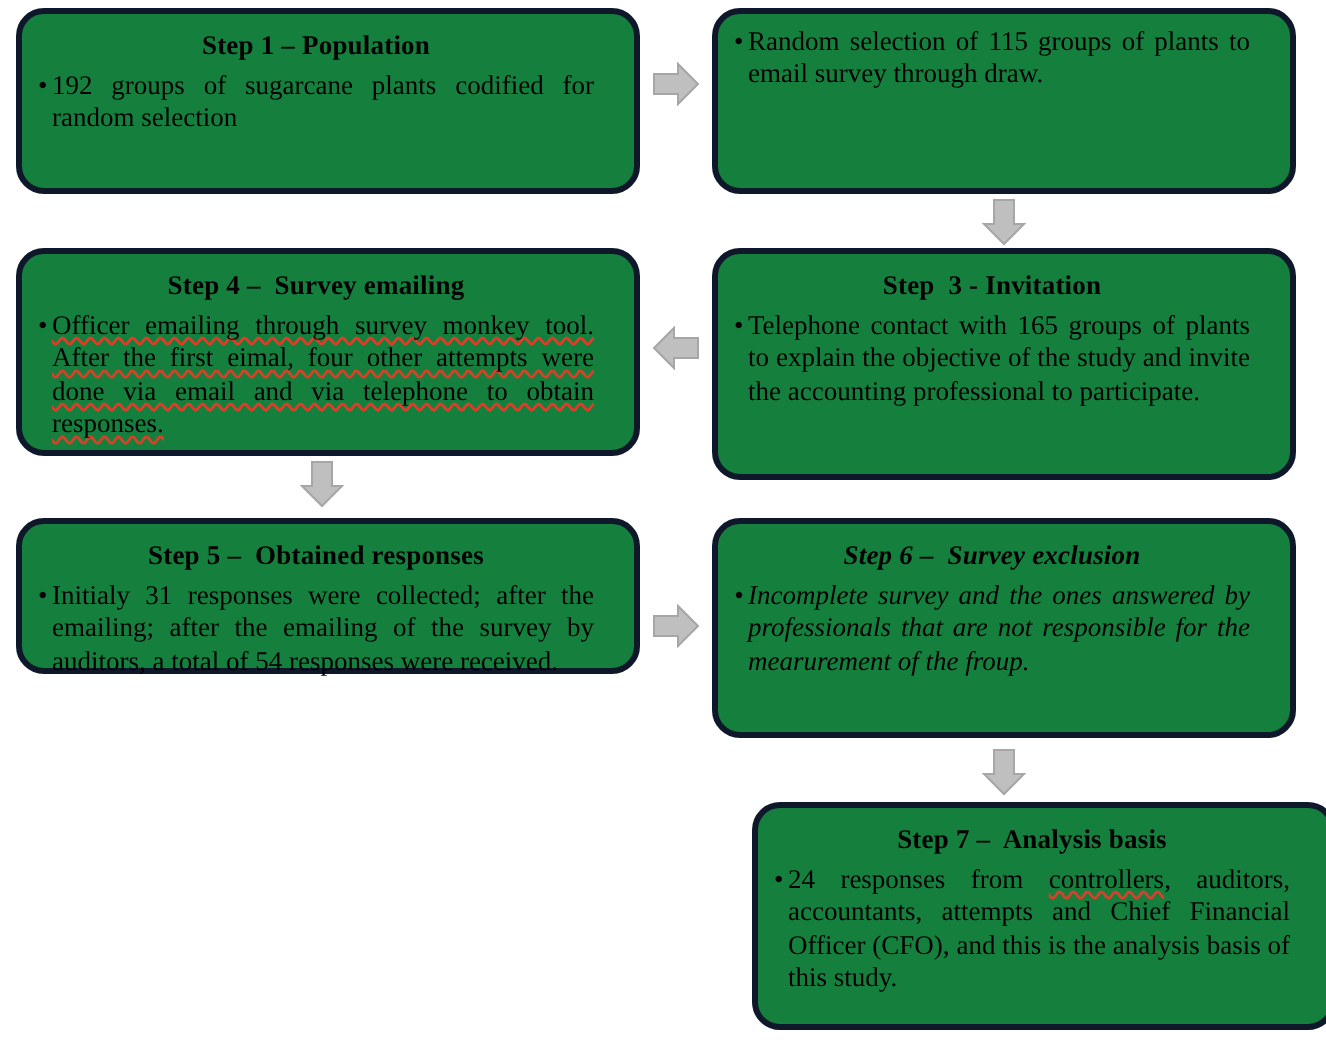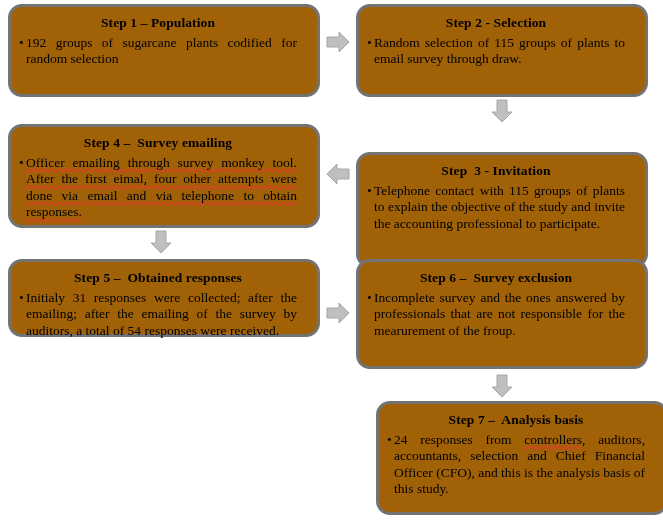--- a/index.html
+++ b/index.html
@@ -20,22 +20,22 @@
   #flowchart {
     position: relative;
     width: 663px;
     height: 521px;
   }
 
   
   .step-box {
     position: absolute;
     box-sizing: border-box;
-    background: #a16207;
-    border: 3px solid #737373;
+    background: #15803d;
+    border: 3px solid #0f172a;
     border-radius: 14px;
     padding: 6px 20px 6px 8px;
   }
 
   .step-title {
     text-align: center;
     font-weight: bold;
     font-size: 13.5px;
     line-height: 1.25;
     letter-spacing: 0.1px;
@@ -69,23 +69,23 @@
   .spell {
     text-decoration: underline wavy #e23b28;
     text-decoration-skip-ink: none;
     text-underline-offset: 1px;
   }
 
   
   #box-step-1 { left: 8px;   top: 4px;   width: 312px; height: 93px; }
   #box-step-2 { left: 356px; top: 4px;   width: 292px; height: 93px; }
   #box-step-4 { left: 8px;   top: 124px; width: 312px; height: 104px; }
-  #box-step-3 { left: 356px; top: 124px; width: 292px; height: 116px; margin-top: 28px; }
+  #box-step-3 { left: 356px; top: 124px; width: 292px; height: 116px; }
   #box-step-5 { left: 8px;   top: 259px; width: 312px; height: 78px; }
-  #box-step-6 { left: 356px; top: 259px; width: 292px; height: 110px; }
+  #box-step-6 { left: 356px; top: 259px; width: 292px; height: 110px; font-style: italic; }
   #box-step-7 { left: 356px; top: 401px; width: 292px; height: 114px; margin-left: 20px; }
 
   
   .arrow {
     position: absolute;
     display: block;
   }
   .arrow svg { display: block; }
 
   #arrow-1-to-2 { left: 325px; top: 29px;  width: 26px; height: 26px; }
@@ -102,40 +102,39 @@
 
   <div class="step-box" id="box-step-1">
     <div class="step-title">Step 1 – Population</div>
     <div class="step-body">
       <span class="bullet">•</span>
       <span class="body-text">192 groups of sugarcane plants codified for random selection</span>
     </div>
   </div>
 
   <div class="step-box" id="box-step-2">
-    <div class="step-title">Step 2 - Selection</div>
     <div class="step-body">
       <span class="bullet">•</span>
       <span class="body-text">Random selection of 115 groups of plants to email survey through draw.</span>
     </div>
   </div>
 
   <div class="step-box" id="box-step-4">
     <div class="step-title">Step 4 –  Survey emailing</div>
     <div class="step-body">
       <span class="bullet">•</span>
       <span class="body-text spell">Officer emailing through survey monkey tool. After the first eimal, four other attempts were done via email and via telephone  to obtain responses.</span>
     </div>
   </div>
 
   <div class="step-box" id="box-step-3">
     <div class="step-title">Step  3 - Invitation</div>
     <div class="step-body">
       <span class="bullet">•</span>
-      <span class="body-text">Telephone contact with 115 groups of plants to explain the objective of the study and invite the accounting professional to participate.</span>
+      <span class="body-text">Telephone contact with 165 groups of plants to explain the objective of the study and invite the accounting professional to participate.</span>
     </div>
   </div>
 
   <div class="step-box" id="box-step-5">
     <div class="step-title">Step 5 –  Obtained responses</div>
     <div class="step-body">
       <span class="bullet">•</span>
       <span class="body-text">Initialy 31 responses were collected; after the emailing; after the emailing of the survey by auditors, a total of 54 responses were received.</span>
     </div>
   </div>
@@ -145,21 +144,21 @@
     <div class="step-body">
       <span class="bullet">•</span>
       <span class="body-text">Incomplete survey and the ones answered by professionals that are not responsible for the mearurement of the froup.</span>
     </div>
   </div>
 
   <div class="step-box" id="box-step-7">
     <div class="step-title">Step 7 –  Analysis basis</div>
     <div class="step-body">
       <span class="bullet">•</span>
-      <span class="body-text"><span>24 responses from </span><span class="spell">controllers</span><span>, auditors, accountants, selection and Chief Financial Officer (CFO), and this is the analysis basis of this study.</span></span>
+      <span class="body-text"><span>24 responses from </span><span class="spell">controllers</span><span>, auditors, accountants, attempts and Chief Financial Officer (CFO), and this is the analysis basis of this study.</span></span>
     </div>
   </div>
 
   <div class="arrow" id="arrow-1-to-2">
     <svg width="26" height="26" viewBox="0 0 26 26" aria-hidden="true">
       <polygon points="2,8 14,8 14,3 24,13 14,23 14,18 2,18" fill="#bfbfbf" stroke="#a6a6a6" stroke-width="1"></polygon>
     </svg>
   </div>
 
   <div class="arrow" id="arrow-2-to-3">

